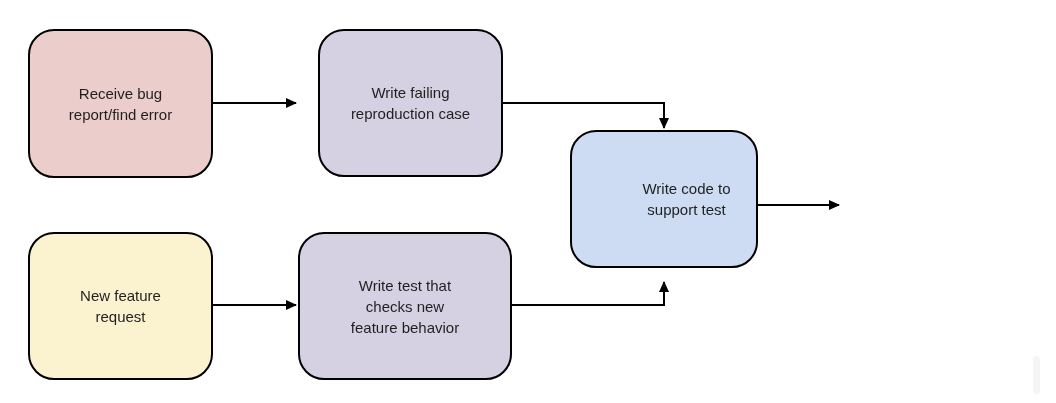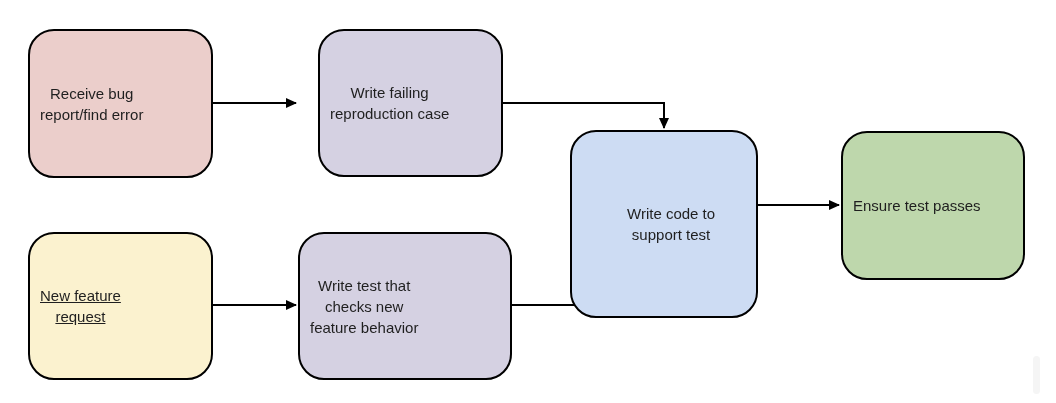--- a/index.html
+++ b/index.html
@@ -23,34 +23,35 @@
     height: 403px;
     pointer-events: none;
   }
   .node {
     position: absolute;
     box-sizing: border-box;
     border: 2px solid #000000;
     border-radius: 26px;
     display: flex;
     align-items: center;
+    justify-content: center;
     text-align: center;
     color: #1f1f1f;
     font-size: 15px;
     line-height: 21px;
   }
   .node-label {
     white-space: pre-line;
     padding: 0 10px;
   }
   .n-bug    { left: 28px;  top: 29px;  width: 185px; height: 149px; }
   .n-repro  { left: 298px; top: 29px;  width: 185px; height: 148px; }
-  .n-feat   { left: 28px;  top: 232px; width: 185px; height: 148px; text-decoration: underline; }
+  .n-feat   { left: 28px;  top: 232px; width: 185px; height: 148px; }
   .n-test   { left: 298px; top: 232px; width: 214px; height: 148px; }
-  .n-code   { left: 570px; top: 130px; width: 188px; height: 188px; padding-left: 45px; }
+  .n-code   { left: 570px; top: 130px; width: 188px; height: 138px; padding-left: 45px; }
   .n-pass   { left: 841px; top: 131px; width: 184px; height: 149px; }
   .scrollbar-thumb {
     position: absolute;
     left: 1033px;
     top: 356px;
     width: 7px;
     height: 38px;
     background: #f5f5f5;
     border-radius: 4px;
   }
@@ -92,19 +93,16 @@
     <span class="node-label">Write test that
 checks new
 feature behavior</span>
   </div>
 
   <div class="node n-code" style="background-color: rgb(205, 220, 243);">
     <span class="node-label">Write code to
 support test</span>
   </div>
 
-  <div class="node n-pass" style="background-color: rgb(190, 215, 172);">
-    <span class="node-label">Ensure test passes</span>
-  </div>
 
   <div class="scrollbar-thumb"></div>
 
 </div>
 
 </body></html>

